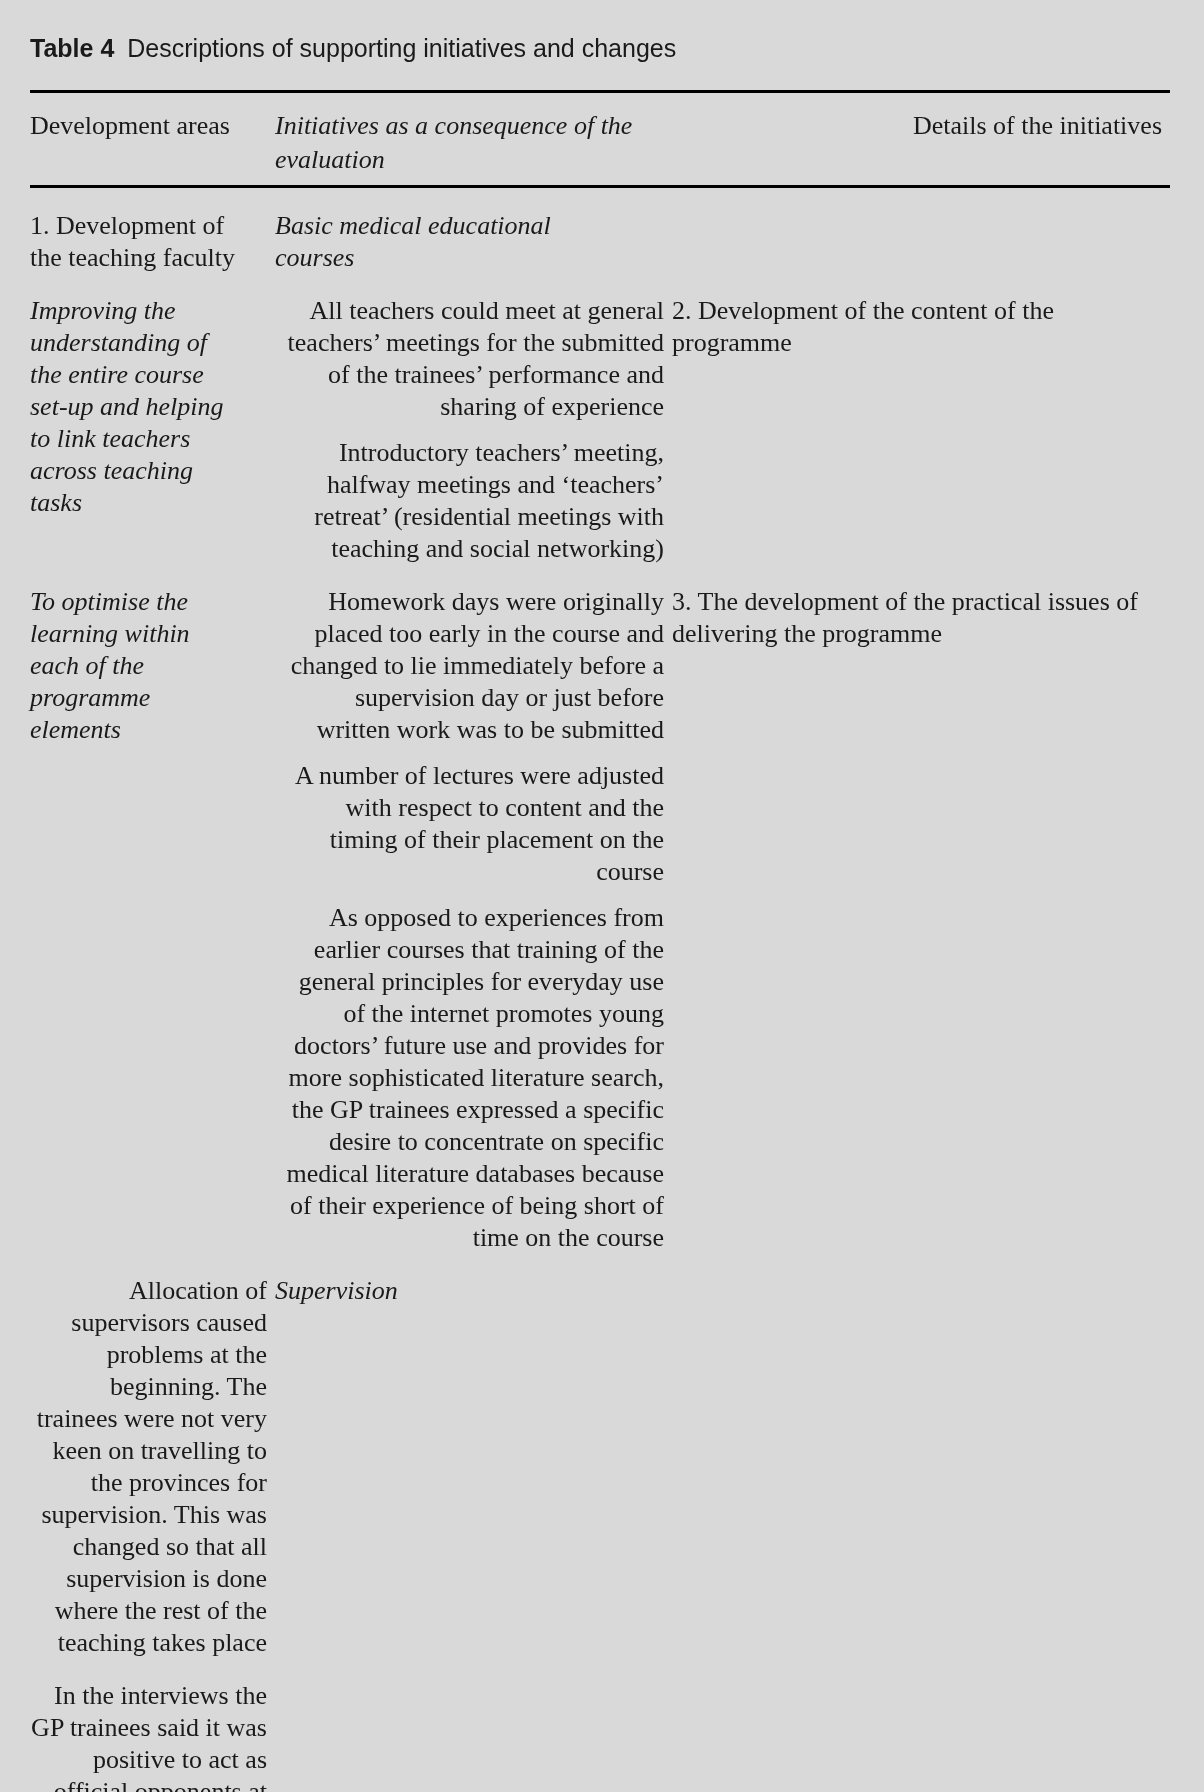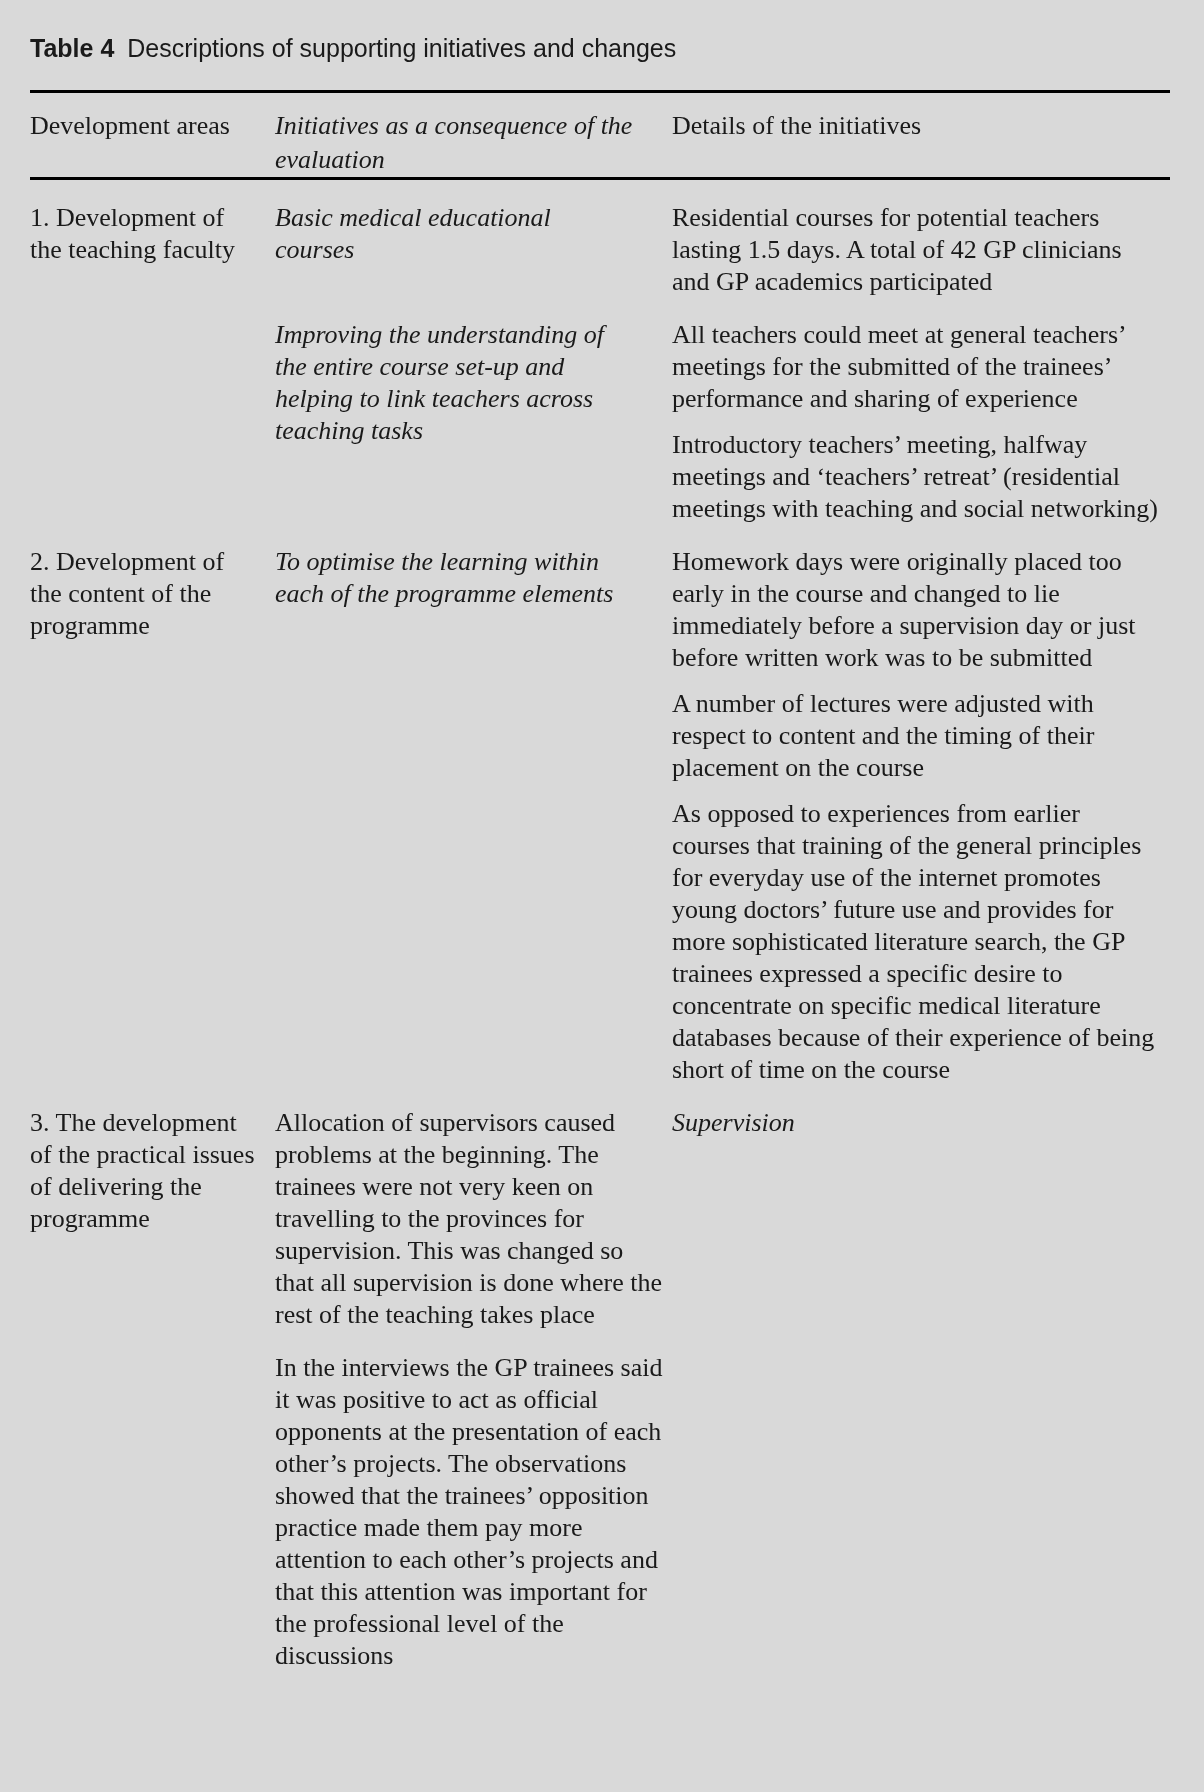--- a/index.html
+++ b/index.html
@@ -38,30 +38,30 @@
   .grid {
     display: grid;
     grid-template-columns: 245px 397px 498px;
     width: 1140px;
     font-family: "Liberation Serif", "DejaVu Serif", serif;
     font-size: 26px;
     line-height: 32px;
   }
   .header-grid .cell {
     padding-top: 16px;
-    padding-bottom: 0;
+    padding-bottom: 8px;
     line-height: 34px;
   }
   .body-grid {
     margin-top: 22px;
     row-gap: 21px;
   }
   .c1 { padding-right: 17px; }
   .c2 { padding-right: 37px; font-style: italic; }
-  .c3 { padding-right: 8px;  }
+  .c3 { padding-right: 8px; text-align: right;  }
   .cell { box-sizing: border-box; }
   p.detail {
     margin: 0 0 14px 0;
   }
   p.detail:last-child {
     margin-bottom: 0;
   }
 </style>
 </head>
 <body>
@@ -79,23 +79,20 @@
     <div class="cell c2">Initiatives as a consequence of the evaluation</div>
     <div class="cell c3">Details of the initiatives</div>
   </div>
 
   <div class="rule"></div>
 
   <div class="grid body-grid">
 
     <div class="cell c1">1. Development of the teaching faculty</div>
     <div class="cell c2">Basic medical educational courses</div>
-    <div class="cell c3">
-      <p class="detail">Residential courses for potential teachers lasting 1.5 days. A total of 42 GP clinicians and GP academics participated</p>
-    </div>
 
     <div class="cell c1"></div>
     <div class="cell c2">Improving the understanding of the entire course set-up and helping to link teachers across teaching tasks</div>
     <div class="cell c3">
       <p class="detail">All teachers could meet at general teachers’ meetings for the submitted of the trainees’ performance and sharing of experience</p>
       <p class="detail">Introductory teachers’ meeting, halfway meetings and ‘teachers’ retreat’ (residential meetings with teaching and social networking)</p>
     </div>
 
     <div class="cell c1">2. Development of the content of the programme</div>
     <div class="cell c2">To optimise the learning within each of the programme elements</div>

